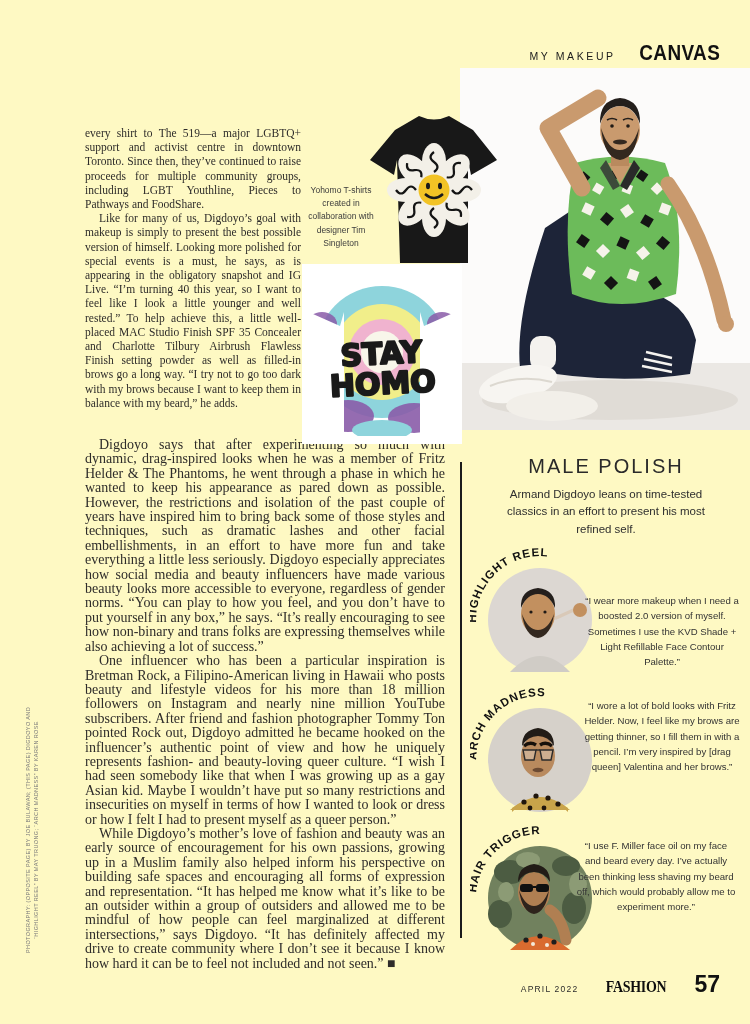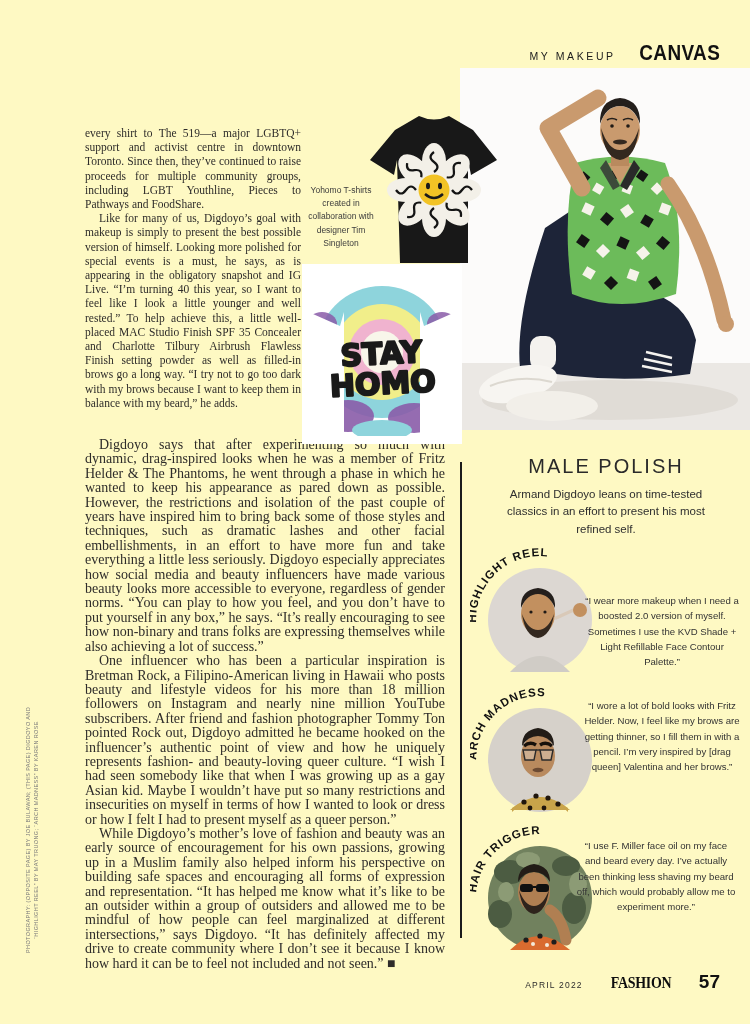--- a/index.html
+++ b/index.html
@@ -46,21 +46,21 @@
   
   .credits{position:absolute;left:24px;top:980px;width:300px;transform:rotate(-90deg);
         transform-origin:0 0;font-family:"Liberation Sans",sans-serif;font-size:5.5px;
         letter-spacing:.4px;color:#7a7a7a;line-height:8px;text-align:center;}
 
   
   .footer{position:absolute;right:30px;top:971px;display:flex;align-items:baseline;gap:21px;}
   .footer-date{font-family:"Liberation Sans",sans-serif;font-size:8.5px;letter-spacing:1.2px;color:#2b2b2b;}
   .footer-logo{font-family:"Liberation Serif",serif;font-weight:700;font-size:17px;color:#0e0e0e;
         display:inline-block;transform:scaleX(.82);transform-origin:center bottom;letter-spacing:-.3px;}
-  .footer-page{font-family:"Liberation Sans",sans-serif;font-weight:700;font-size:19px;color:#111;}
+  .footer-page{font-family:"Liberation Sans",sans-serif;font-weight:700;font-size:23px;color:#111;}
 </style>
 </head>
 <body>
 
 <div id="page">
 
   <div class="header">
     <span class="kicker">MY MAKEUP</span>
     <span class="canvas-title">CANVAS</span>
   </div>

